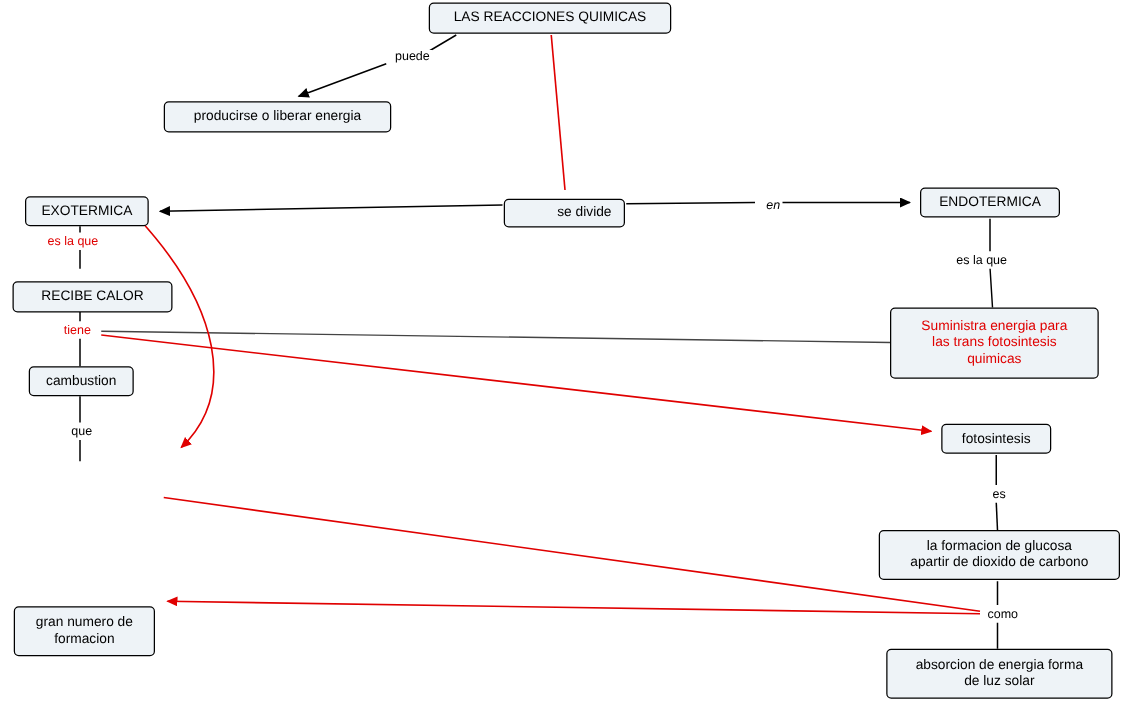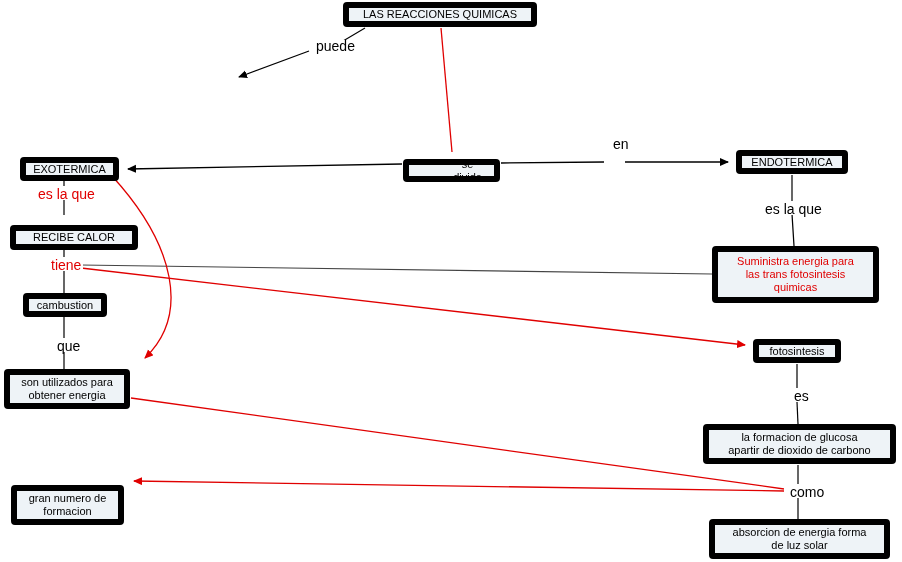--- a/index.html
+++ b/index.html
@@ -20,38 +20,38 @@
     left: 0;
     top: 0;
     width: 902px;
     height: 562px;
     pointer-events: none;
   }
   .node {
     position: absolute;
     box-sizing: border-box;
     background: #eef3f7;
-    border: 6px solid #000000;
+    border: 1px solid #000000;
     border-radius: 4px;
     color: #000000;
     font-size: 11px;
     line-height: 13px;
     text-align: center;
     display: flex;
     align-items: center;
     justify-content: center;
     padding: 3px 6px;
     white-space: pre-line;
   }
   .node.red-text {
     color: #e00000;
   }
   .edge-label {
     position: absolute;
-    font-size: 14px;
+    font-size: 10px;
     line-height: 12px;
     color: #000000;
     background: #ffffff;
     padding: 0 2px;
     white-space: nowrap;
   }
   .edge-label.red {
     color: #e00000;
   }
 </style>
@@ -106,20 +106,23 @@
 
     <path d="M 784 491 L 134 481" stroke="#e00000" stroke-width="1.3" fill="none" marker-end="url(#arrow-red)"></path>
 
     <path d="M 131 398 L 784 489" stroke="#e00000" stroke-width="1.3" fill="none"></path>
   </svg>
 
   <div class="node" style="left:343px; top:2px; width:194px; height:25px;">
     <span>LAS REACCIONES QUIMICAS</span>
   </div>
 
+  <div class="node" style="left:131px; top:81px; width:182px; height:25px;">
+    <span>producirse o liberar energia</span>
+  </div>
 
   <div class="node" style="left:403px; top:159px; width:97px; height:23px;padding-left:38px;">
     <span>se divide</span>
   </div>
 
   <div class="node" style="left:20px; top:157px; width:99px; height:24px;text-align:right;">
     <span>EXOTERMICA</span>
   </div>
 
   <div class="node" style="left:736px; top:150px; width:112px; height:24px;">
@@ -137,45 +140,41 @@
   </div>
 
   <div class="node" style="left:23px; top:293px; width:84px; height:24px;">
     <span>cambustion</span>
   </div>
 
   <div class="node" style="left:753px; top:339px; width:88px; height:24px;">
     <span>fotosintesis</span>
   </div>
 
-  <div class="node" style="left:4px; top:369px; width:126px; height:40px;">
-    <span>son utilizados para
-obtener energia</span>
-  </div>
 
   <div class="node" style="left:703px; top:424px; width:193px; height:40px;">
     <span>la formacion de glucosa
 apartir de dioxido de carbono</span>
   </div>
 
   <div class="node" style="left:11px; top:485px; width:113px; height:40px;">
     <span>gran numero de
 formacion</span>
   </div>
 
   <div class="node" style="left:709px; top:519px; width:181px; height:40px;">
     <span>absorcion de energia forma
 de luz solar</span>
   </div>
 
   <div class="edge-label" style="left:314px; top:40px;">
     <span>puede</span>
   </div>
 
-  <div class="edge-label" style="left:611px; top:138px;">
+  <div class="edge-label" style="left:611px; top:159px;font-style:italic;">
     <span>en</span>
   </div>
 
   <div class="edge-label red" style="left:36px; top:188px;">
     <span>es la que</span>
   </div>
 
   <div class="edge-label" style="left:763px; top:203px;">
     <span>es la que</span>
   </div>

